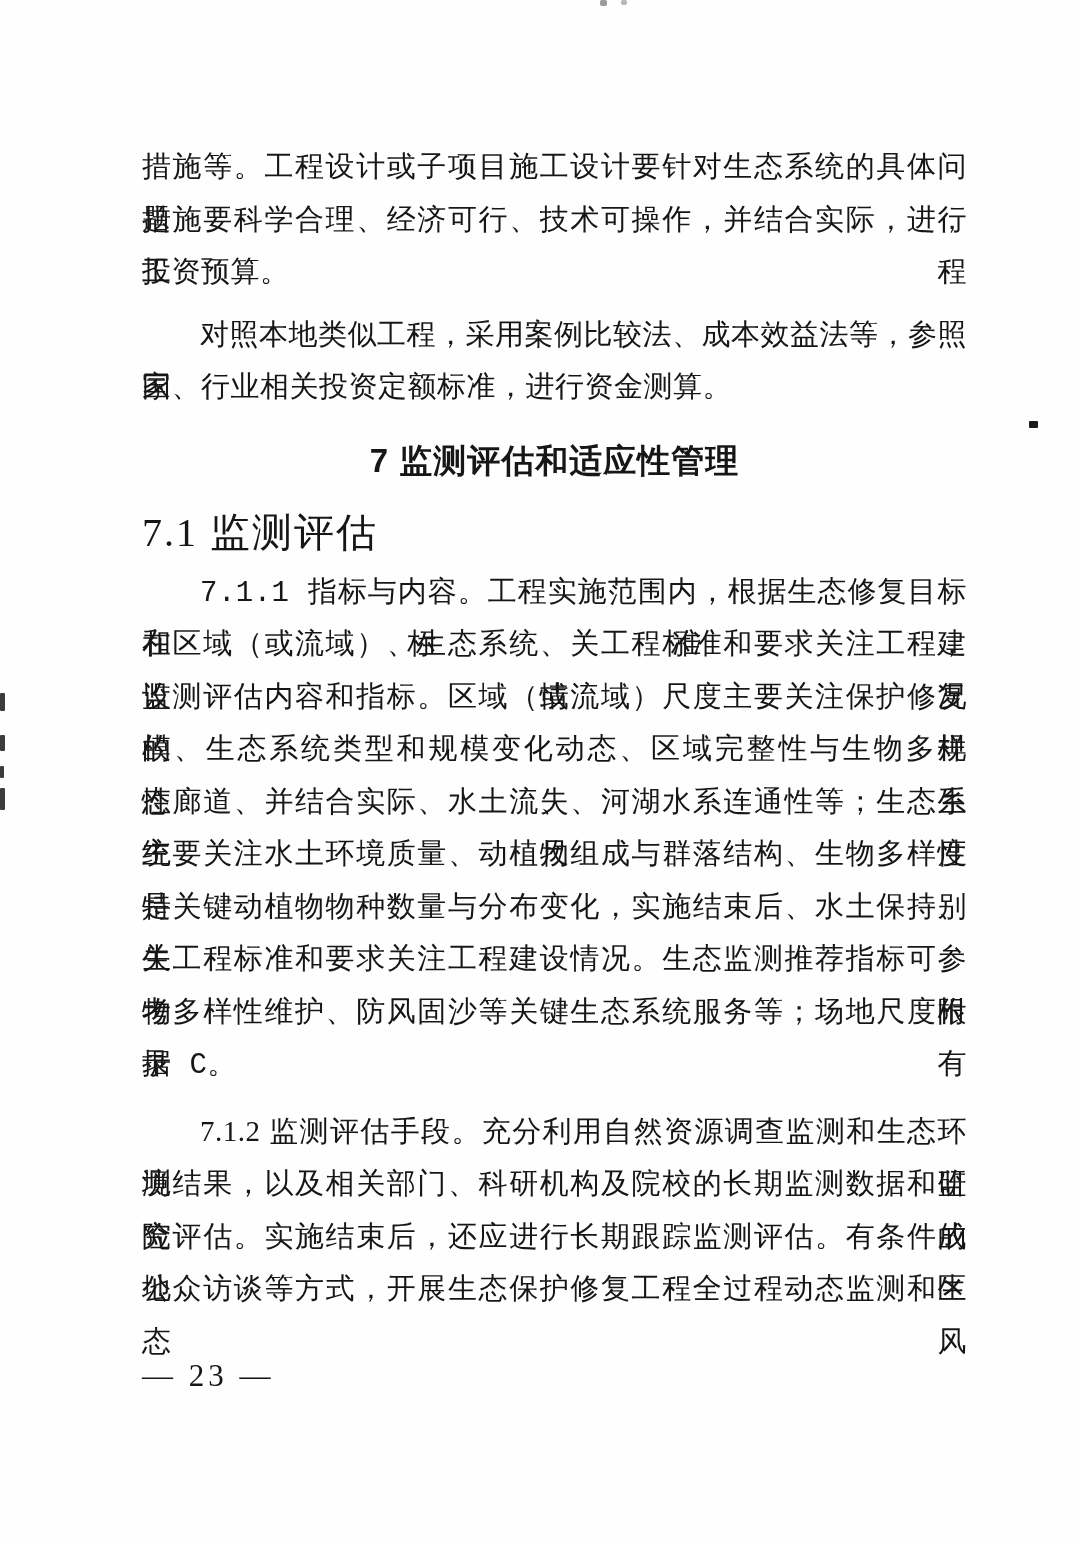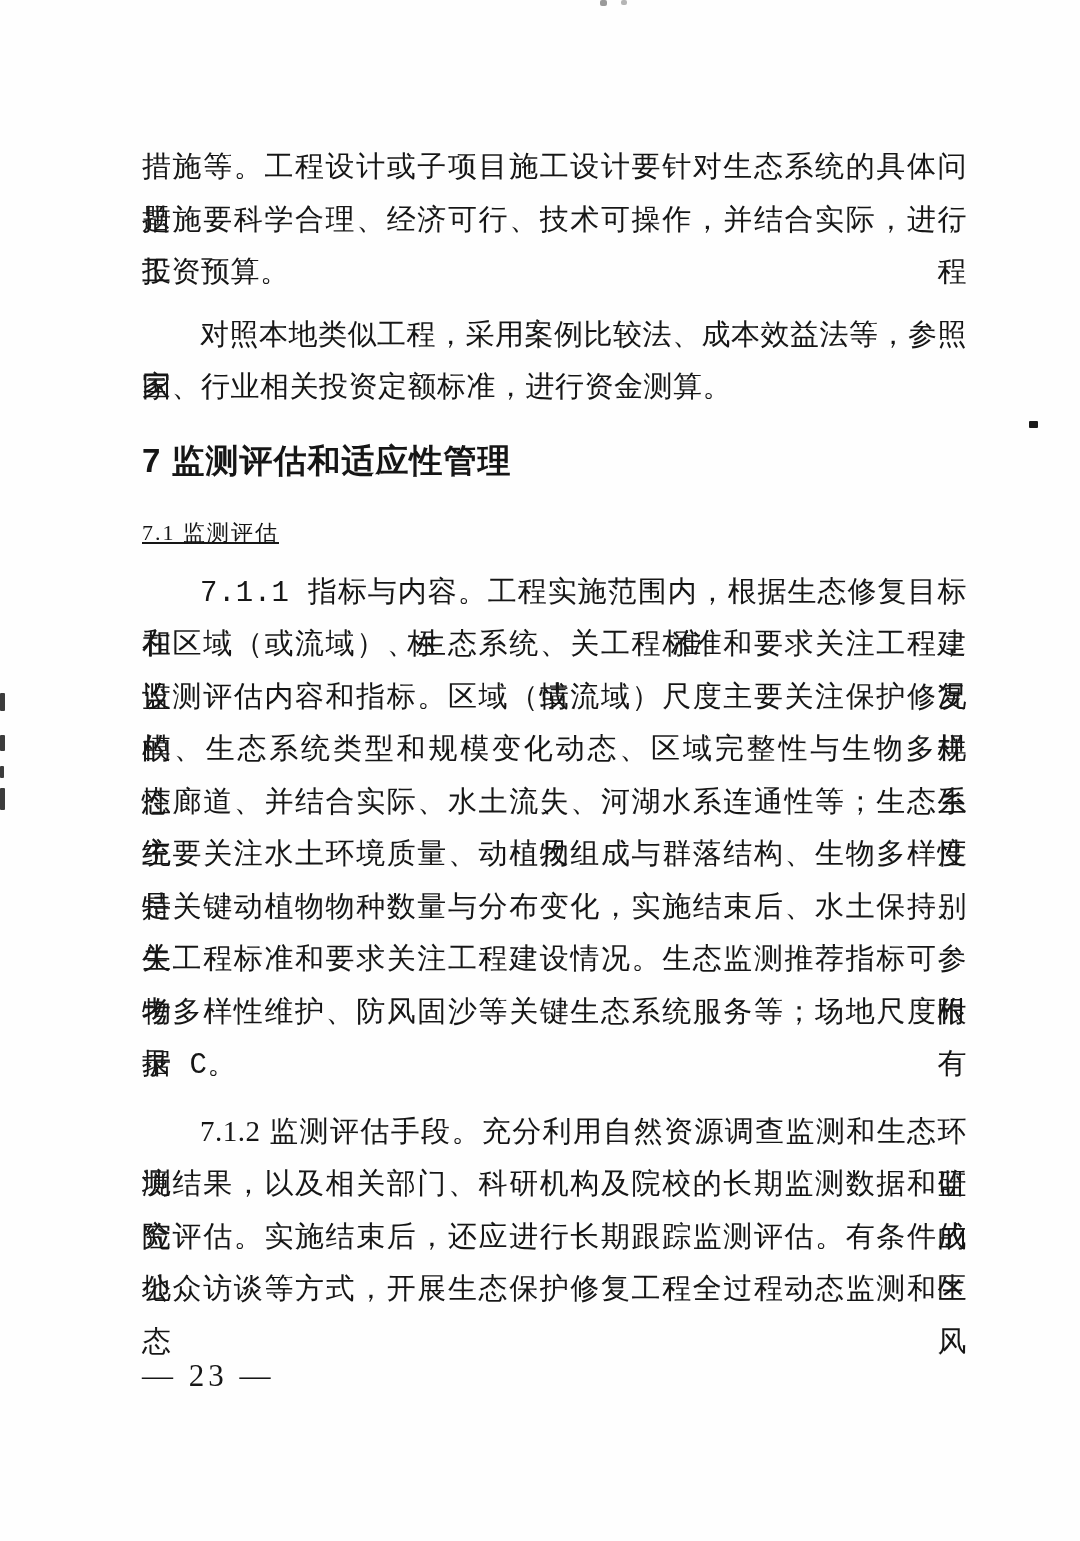--- a/index.html
+++ b/index.html
@@ -40,29 +40,29 @@
   }
   .para-p2   { margin-top: 10px; }
   .heading {
     margin: 22px 0 0 0;
     height: 52.5px;
     line-height: 52.5px;
     font-size: 33px;
     font-weight: 700;
     font-family: "Liberation Sans", "DejaVu Sans", sans-serif;
     letter-spacing: 1px;
+    text-align: center;
   }
   .subheading {
     margin: 20px 0 0 0;
     height: 52.5px;
     line-height: 52.5px;
-    font-size: 22px;
+    font-size: 40px;
     font-weight: 400;
     letter-spacing: 2px;
-    text-decoration: underline;
   }
   .para-p711 { margin-top: 8px; font-family: Liberation Mono, monospace; }
   .para-p712 { margin-top: 12px; }
   .pagenum {
     margin-top: 35px;
     margin-right: 57px;
     height: 52.5px;
     line-height: 52.5px;
     font-size: 31px;
     text-align: left;

